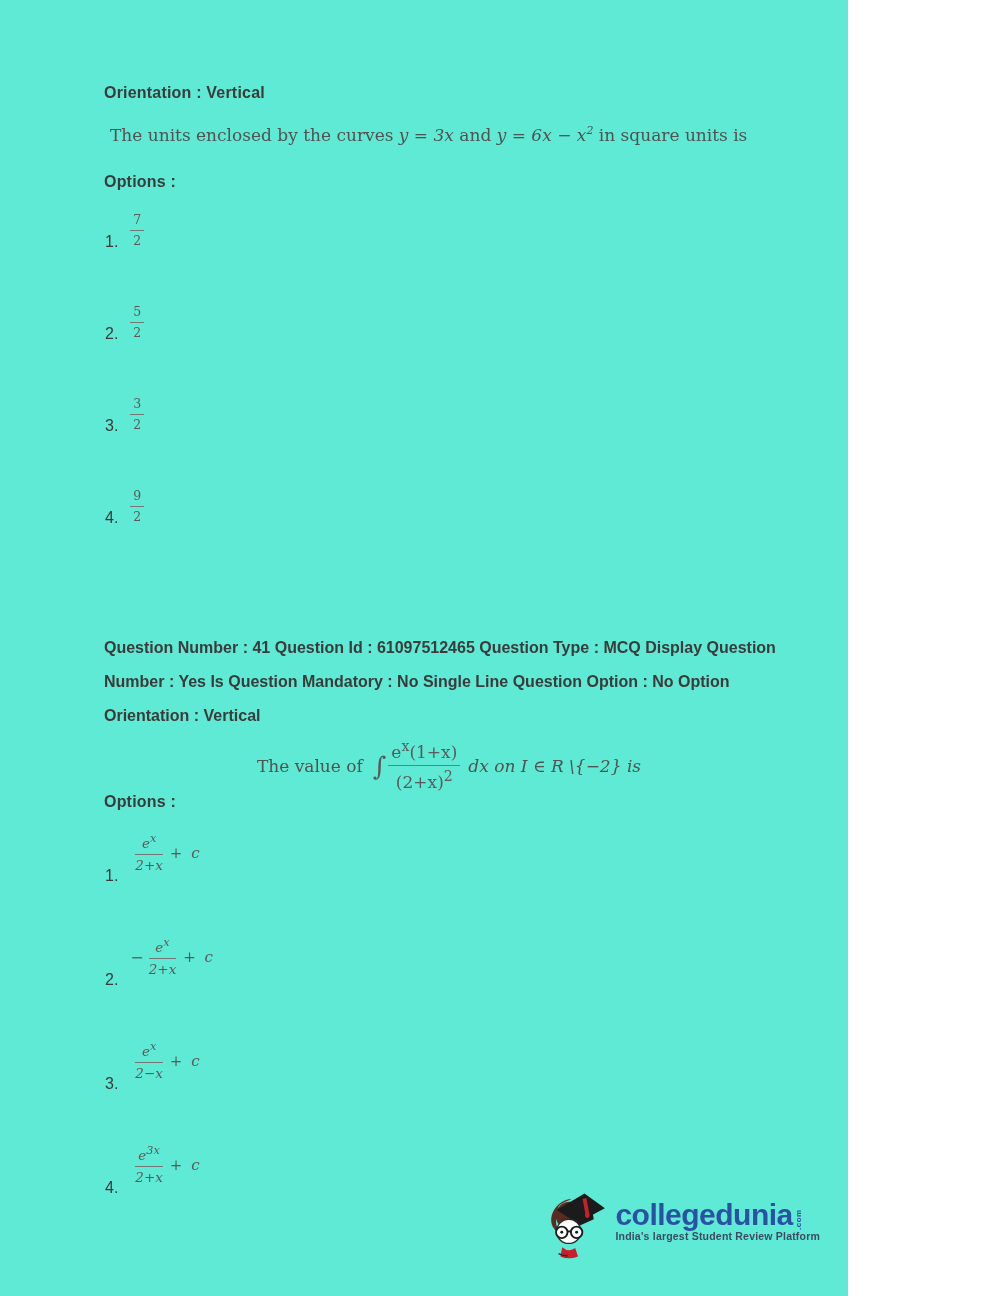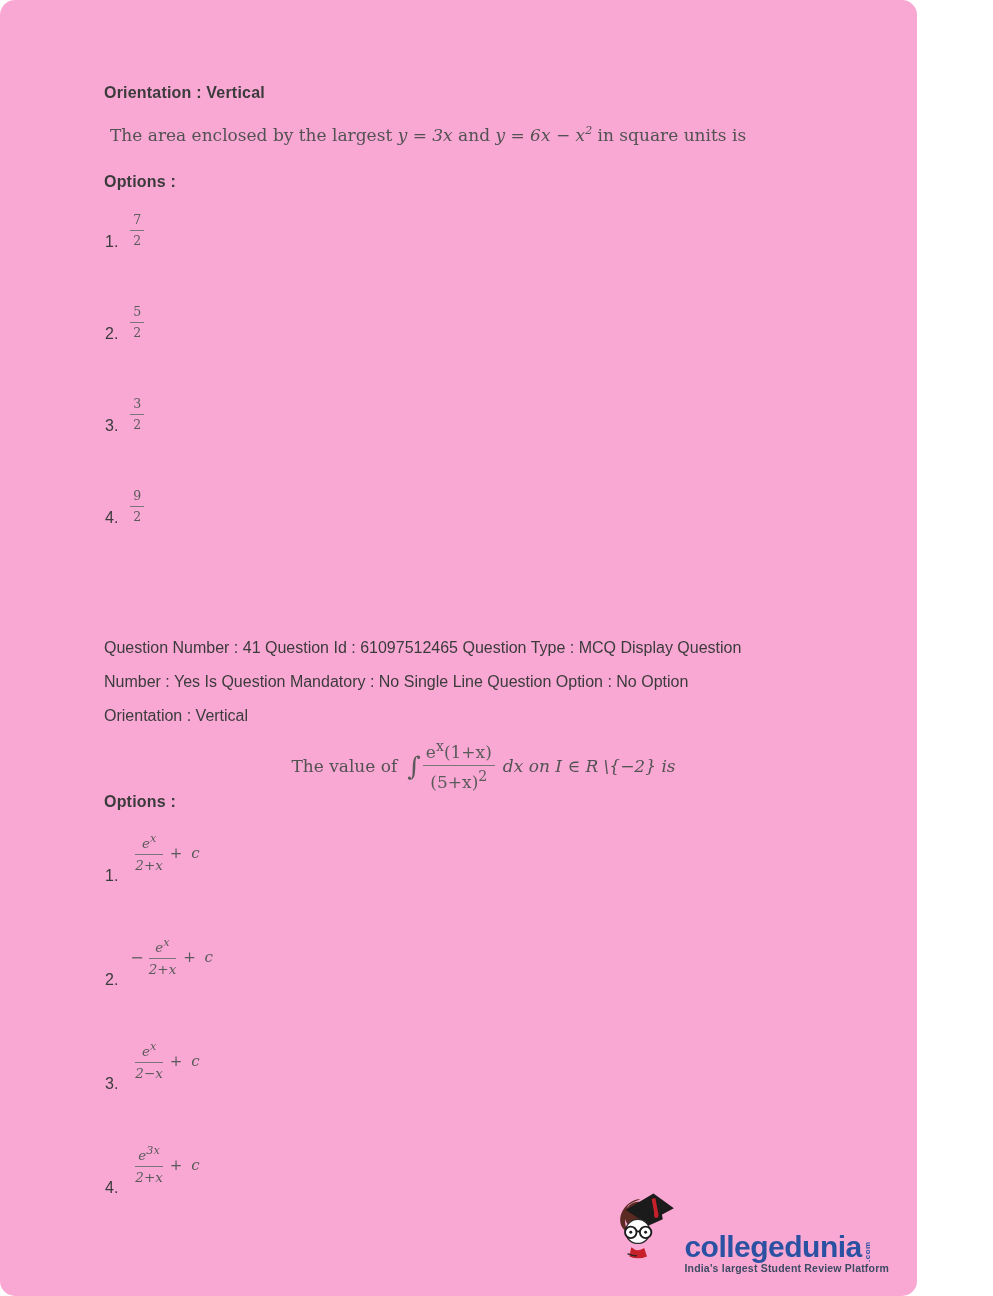--- a/index.html
+++ b/index.html
@@ -1,24 +1,23 @@
 <!DOCTYPE html>
 <html><head>
 <meta charset="utf-8">
 <style>
   * { margin:0; padding:0; box-sizing:border-box; }
   html,body { background:#ffffff; }
   .page {
     position:relative;
-    width:917px; height:1296px;
-    background:#f9a8d4;
+    width:848px; height:1296px;
+    background:#5eead4;
     overflow:hidden;
     font-family:"Liberation Sans", sans-serif;
     color:#3b3b3b;
-    border-radius:15px;
   }
   .content { padding:84px 60px 0 104px; }
 
   .bold-head {
     font-size:16px; font-weight:700; color:#3b3b3b;
     letter-spacing:.2px;
   }
   .q-head { margin-bottom:22px; }
 
   .math-line {
@@ -58,21 +57,21 @@
     display:flex; align-items:center;
     font-family:"DejaVu Serif", serif; font-style:italic;
     color:#5a5a5a; font-size:15px;
     transform:translateY(-8px);
   }
   .mathexpr .sign { margin-right:5px; font-size:16px; }
   .mathexpr .suffix { margin-left:7px; letter-spacing:2px; }
 
   
   .meta-block { margin-top:106px; width:780px; }
-  .meta-line { font-size:16px; font-weight:400; color:#3b3b3b; line-height:34px; }
+  .meta-line { font-size:16px; font-weight:700; color:#3b3b3b; line-height:34px; }
 
   
   .q2-line {
     display:flex; align-items:center;
     font-family:"DejaVu Serif", serif; font-size:17px; color:#525252;
     margin:10px 0 4px 6px; height:46px;justify-content:center;
   }
   .q2-line .int { font-size:26px; margin:0 2px 0 10px; color:#5a5a5a; }
   .q2-line .frac { font-size:17px; line-height:1.25; }
   .q2-line .tail { margin-left:8px; font-style:italic; }
@@ -82,21 +81,21 @@
   
   .logo {
     position:absolute; top:1186px; right:28px;
     display:flex; align-items:flex-start;
   }
   .mascot { width:58px; height:76px; margin-right:8px; }
   .logo-textcol { padding-top:14px; }
   .brand-row { display:flex; align-items:flex-start; }
   .brand {
     font-size:30px; font-weight:700; letter-spacing:-0.5px;
-    color:#2b52a2; line-height:30px;margin-top:32px;
+    color:#2b52a2; line-height:30px;
   }
   .tld {
     font-size:8px; font-weight:700; color:#2b52a2;
     writing-mode:vertical-rl; transform:rotate(180deg);
     margin-left:2px; height:26px; line-height:8px; letter-spacing:.5px;
     align-self:flex-end;
   }
   .tagline {
     font-size:10.5px; font-weight:700; color:#3c4a63;
     letter-spacing:.2px;
@@ -104,21 +103,21 @@
 </style>
 </head>
 <body>
 
 <div class="page">
   <div class="content">
 
     <div class="bold-head q-head">Orientation : Vertical</div>
 
     <div class="math-line">
-      <span>The area enclosed by the largest</span>
+      <span>The units enclosed by the curves</span>
       <span class="math-var">y = 3x</span>
       <span>and</span>
       <span class="math-var"><span>y = 6x − x</span><sup>2</sup></span>
       <span>in square units is</span>
     </div>
 
     <div class="bold-head options-head">Options :</div>
 
     <div class="opt-row q1">
       <span class="opt-label">1.</span>
@@ -153,21 +152,21 @@
       <div class="meta-line">Question Number : 41 Question Id : 61097512465 Question Type : MCQ Display Question</div>
       <div class="meta-line">Number : Yes Is Question Mandatory : No Single Line Question Option : No Option</div>
       <div class="meta-line">Orientation : Vertical</div>
     </div>
 
     <div class="q2-line">
       <span class="lead">The value of</span>
       <span class="int">∫</span>
       <span class="frac">
         <span class="num"><span>e</span><sup>x</sup><span>(1+x)</span></span>
-        <span class="den"><span>(5+x)</span><sup>2</sup></span>
+        <span class="den"><span>(2+x)</span><sup>2</sup></span>
       </span>
       <span class="tail">dx on I ∈ R \{−2} is</span>
     </div>
 
     <div class="bold-head q2-opts-head">Options :</div>
 
     <div class="opt-row q2">
       <span class="opt-label">1.</span>
       <span class="mathexpr">
         <span class="sign"></span>

